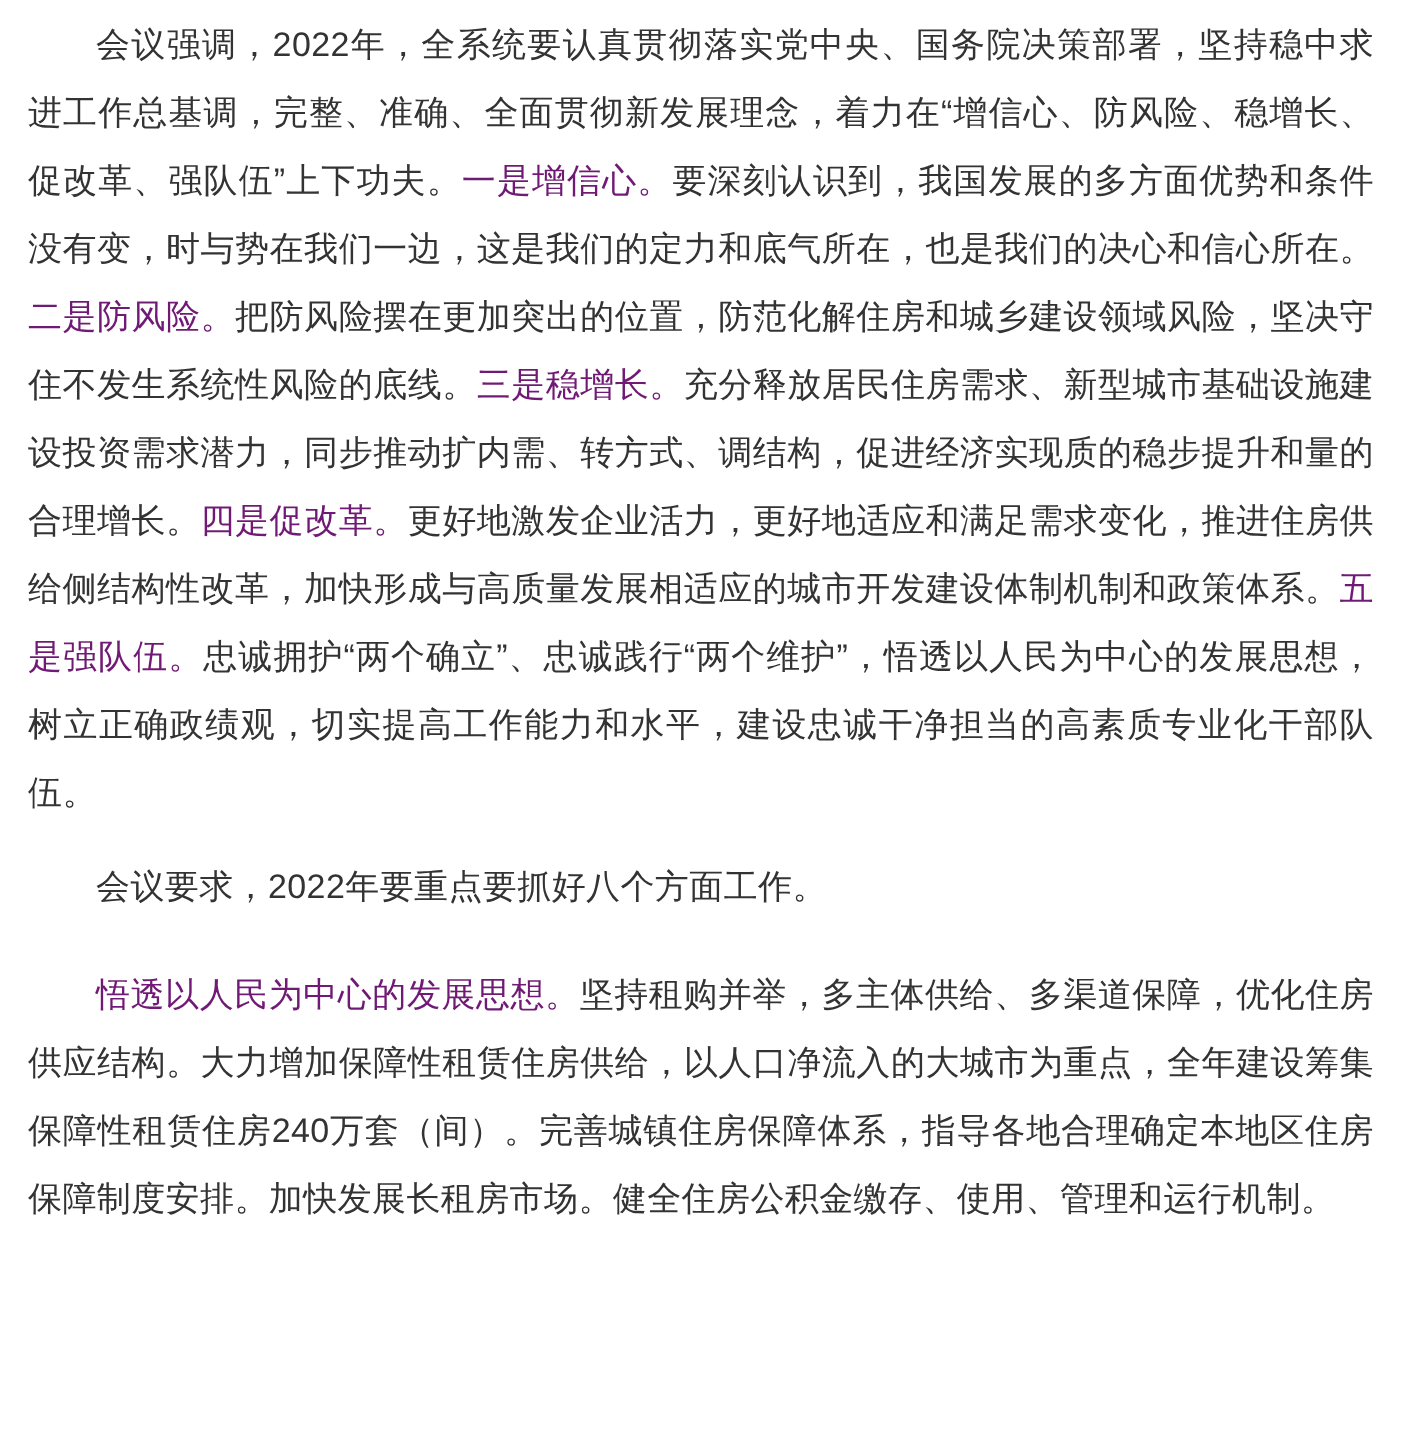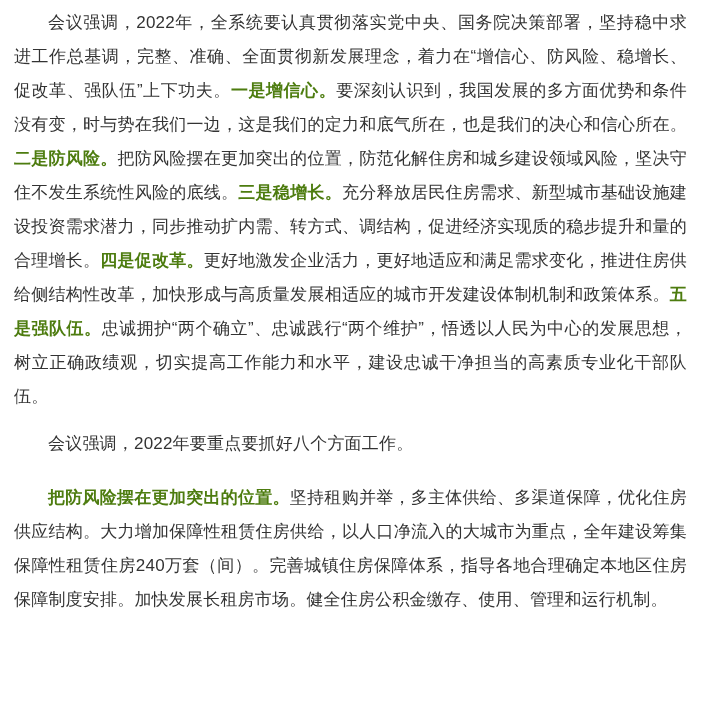--- a/index.html
+++ b/index.html
@@ -24,24 +24,24 @@
     letter-spacing: 0.2px;
   }
   .para {
     margin: 0;
     text-indent: 2em;
   }
   
   .para-1 { margin-top: 13px; }
   .para-3 { margin-top: 20px; }
   .bold {
-    font-weight: bold;
-    color: #4d7c0f;
+    font-weight: normal;
+    color: #701a75;
   }
 </style>
 </head>
 <body>
 
 <div class="doc">
     <p class="para para-0"><span>会议强调，2022年，全系统要认真贯彻落实党中央、国务院决策部署，坚持稳中求进工作总基调，完整、准确、全面贯彻新发展理念，着力在“增信心、防风险、稳增长、促改革、强队伍”上下功夫。</span><span class="bold">一是增信心。</span><span>要深刻认识到，我国发展的多方面优势和条件没有变，时与势在我们一边，这是我们的定力和底气所在，也是我们的决心和信心所在。</span><span class="bold">二是防风险。</span><span>把防风险摆在更加突出的位置，防范化解住房和城乡建设领域风险，坚决守住不发生系统性风险的底线。</span><span class="bold">三是稳增长。</span><span>充分释放居民住房需求、新型城市基础设施建设投资需求潜力，同步推动扩内需、转方式、调结构，促进经济实现质的稳步提升和量的合理增长。</span><span class="bold">四是促改革。</span><span>更好地激发企业活力，更好地适应和满足需求变化，推进住房供给侧结构性改革，加快形成与高质量发展相适应的城市开发建设体制机制和政策体系。</span><span class="bold">五是强队伍。</span><span>忠诚拥护“两个确立”、忠诚践行“两个维护”，悟透以人民为中心的发展思想，树立正确政绩观，切实提高工作能力和水平，建设忠诚干净担当的高素质专业化干部队伍。</span></p>
-    <p class="para para-1"><span>会议强调，2022年要重点要抓好八个方面工作。</span></p>
-    <p class="para para-3"><span class="bold">把防风险摆在更加突出的位置。</span><span>坚持租购并举，多主体供给、多渠道保障，优化住房供应结构。大力增加保障性租赁住房供给，以人口净流入的大城市为重点，全年建设筹集保障性租赁住房240万套（间）。完善城镇住房保障体系，指导各地合理确定本地区住房保障制度安排。加快发展长租房市场。健全住房公积金缴存、使用、管理和运行机制。</span></p>
+    <p class="para para-1"><span>会议要求，2022年要重点要抓好八个方面工作。</span></p>
+    <p class="para para-3"><span class="bold">悟透以人民为中心的发展思想。</span><span>坚持租购并举，多主体供给、多渠道保障，优化住房供应结构。大力增加保障性租赁住房供给，以人口净流入的大城市为重点，全年建设筹集保障性租赁住房240万套（间）。完善城镇住房保障体系，指导各地合理确定本地区住房保障制度安排。加快发展长租房市场。健全住房公积金缴存、使用、管理和运行机制。</span></p>
   </div>
 
 </body></html>

